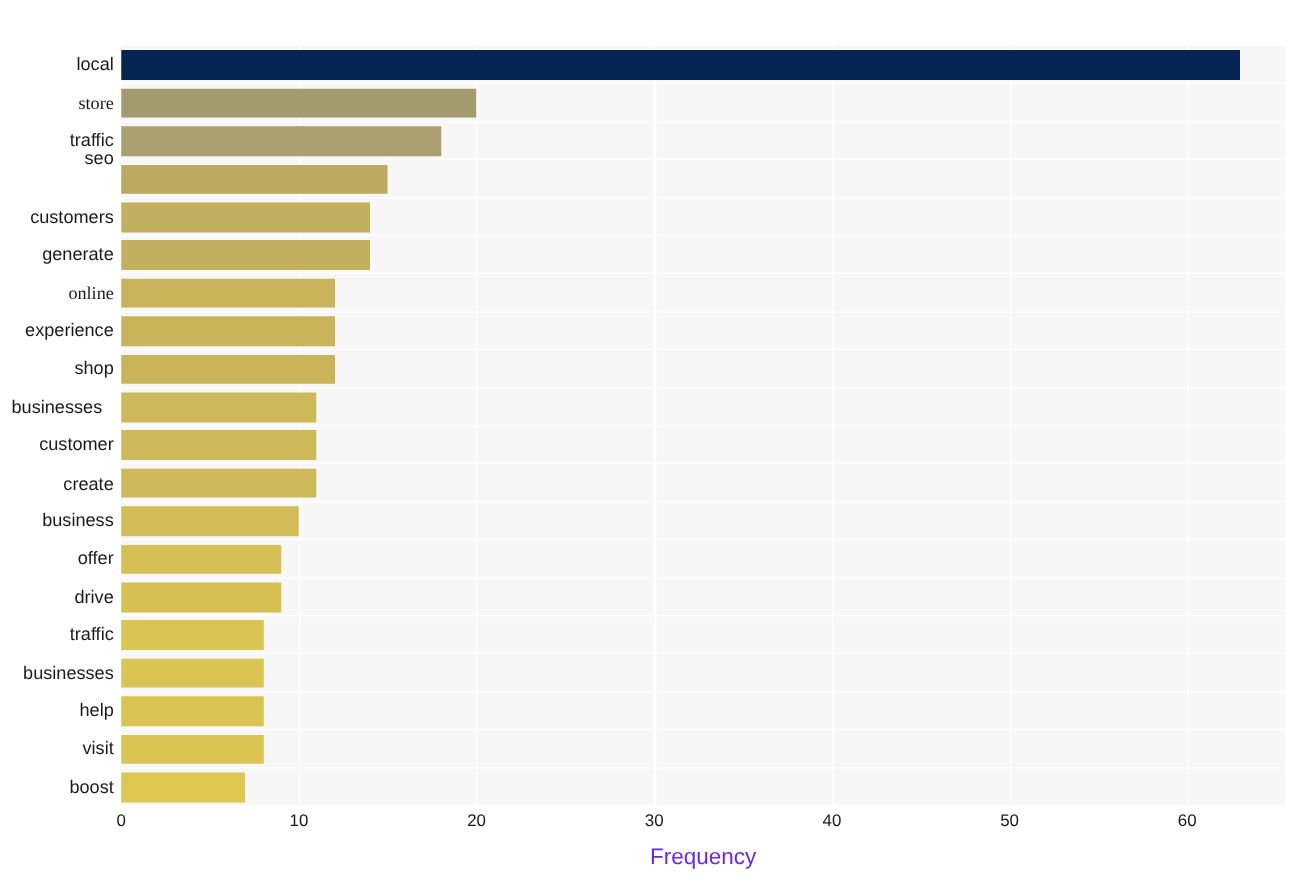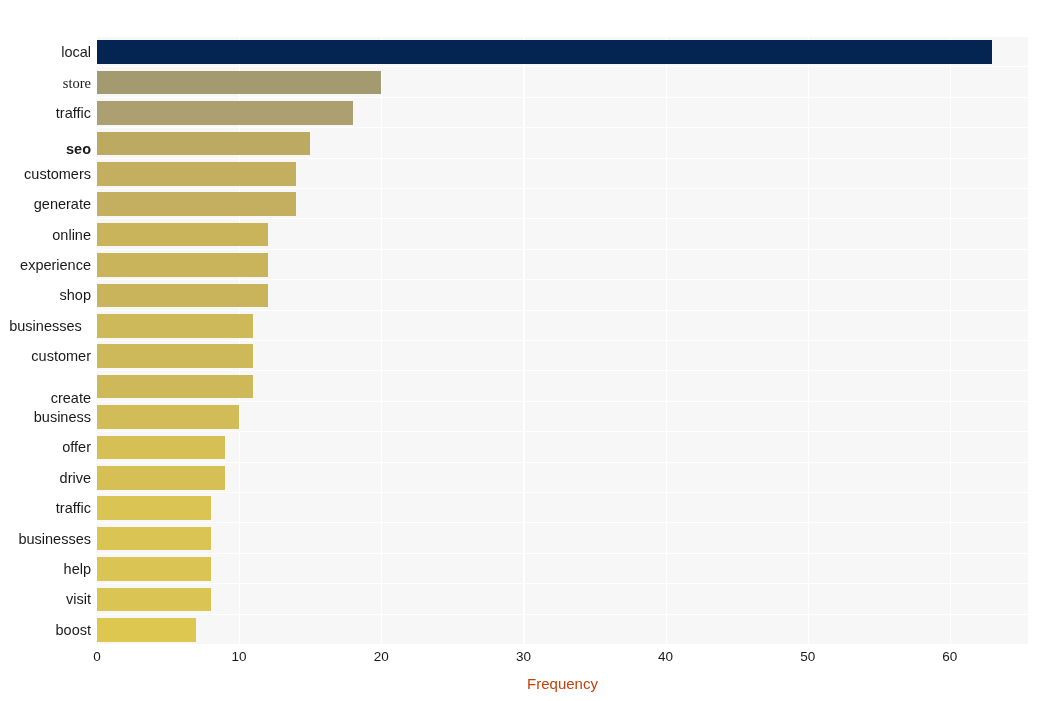--- a/index.html
+++ b/index.html
@@ -100,22 +100,22 @@
     font-size: 13.5px;
     color: #1a1a1a;
     line-height: 1;
   }
   .xaxis-title {
     position: absolute;
     left: 97px;
     top: 675px;
     width: 931px;
     text-align: center;
-    font-size: 15px;
-    color: #c2410c;
+    font-size: 18px;
+    color: #6d28d9;
   }
 </style>
 </head>
 <body>
 
 <div id="chart-root">
 
 
   <div class="plot-area" id="plot-area">
       <div class="gridline-v" style="left: 142.137px;"></div>
@@ -163,29 +163,29 @@
       <div class="row-band" style="top: 547.2px; height: 30.4px;"></div>
       <div class="bar" title="visit: 8" style="top: 550.544px; height: 23.712px; width: 113.71px; background: rgb(218, 196, 83);"></div>
       <div class="row-band" style="top: 577.6px; height: 30.4px;"></div>
       <div class="bar" title="boost: 7" style="top: 580.944px; height: 23.712px; width: 99.4962px; background: rgb(221, 199, 80);"></div>
     </div>
 
   <div class="ylabels" id="ylabels">
       <div class="ylabel" style="top: 8.2px;">local</div>
       <div class="ylabel" style="top: 39px; font-family: Liberation Serif, serif;">store</div>
       <div class="ylabel" style="top: 69px;">traffic</div>
-      <div class="ylabel" style="top: 105px; font-weight: bold;">seo</div>
+      <div class="ylabel" style="top: 83px;">seo</div>
       <div class="ylabel" style="top: 129.8px;">customers</div>
       <div class="ylabel" style="top: 160.2px;">generate</div>
-      <div class="ylabel" style="top: 190.6px;">online</div>
+      <div class="ylabel" style="top: 190.6px; font-family: Liberation Serif, serif;">online</div>
       <div class="ylabel" style="top: 221px; margin-left: 30px;">experience</div>
       <div class="ylabel" style="top: 251.4px;">shop</div>
       <div class="ylabel" style="top: 281.8px; text-align: center;">businesses</div>
       <div class="ylabel" style="top: 312.2px; padding-left: 43px;">customer</div>
-      <div class="ylabel" style="top: 354px;">create</div>
+      <div class="ylabel" style="top: 344px;">create</div>
       <div class="ylabel" style="top: 373px;">business</div>
       <div class="ylabel" style="top: 403.4px;">offer</div>
       <div class="ylabel" style="top: 433.8px;">drive</div>
       <div class="ylabel" style="top: 464.2px;">traffic</div>
       <div class="ylabel" style="top: 494.6px;">businesses</div>
       <div class="ylabel" style="top: 525px;">help</div>
       <div class="ylabel" style="top: 555.4px; text-align: right;">visit</div>
       <div class="ylabel" style="top: 585.8px;">boost</div>
     </div>
 

